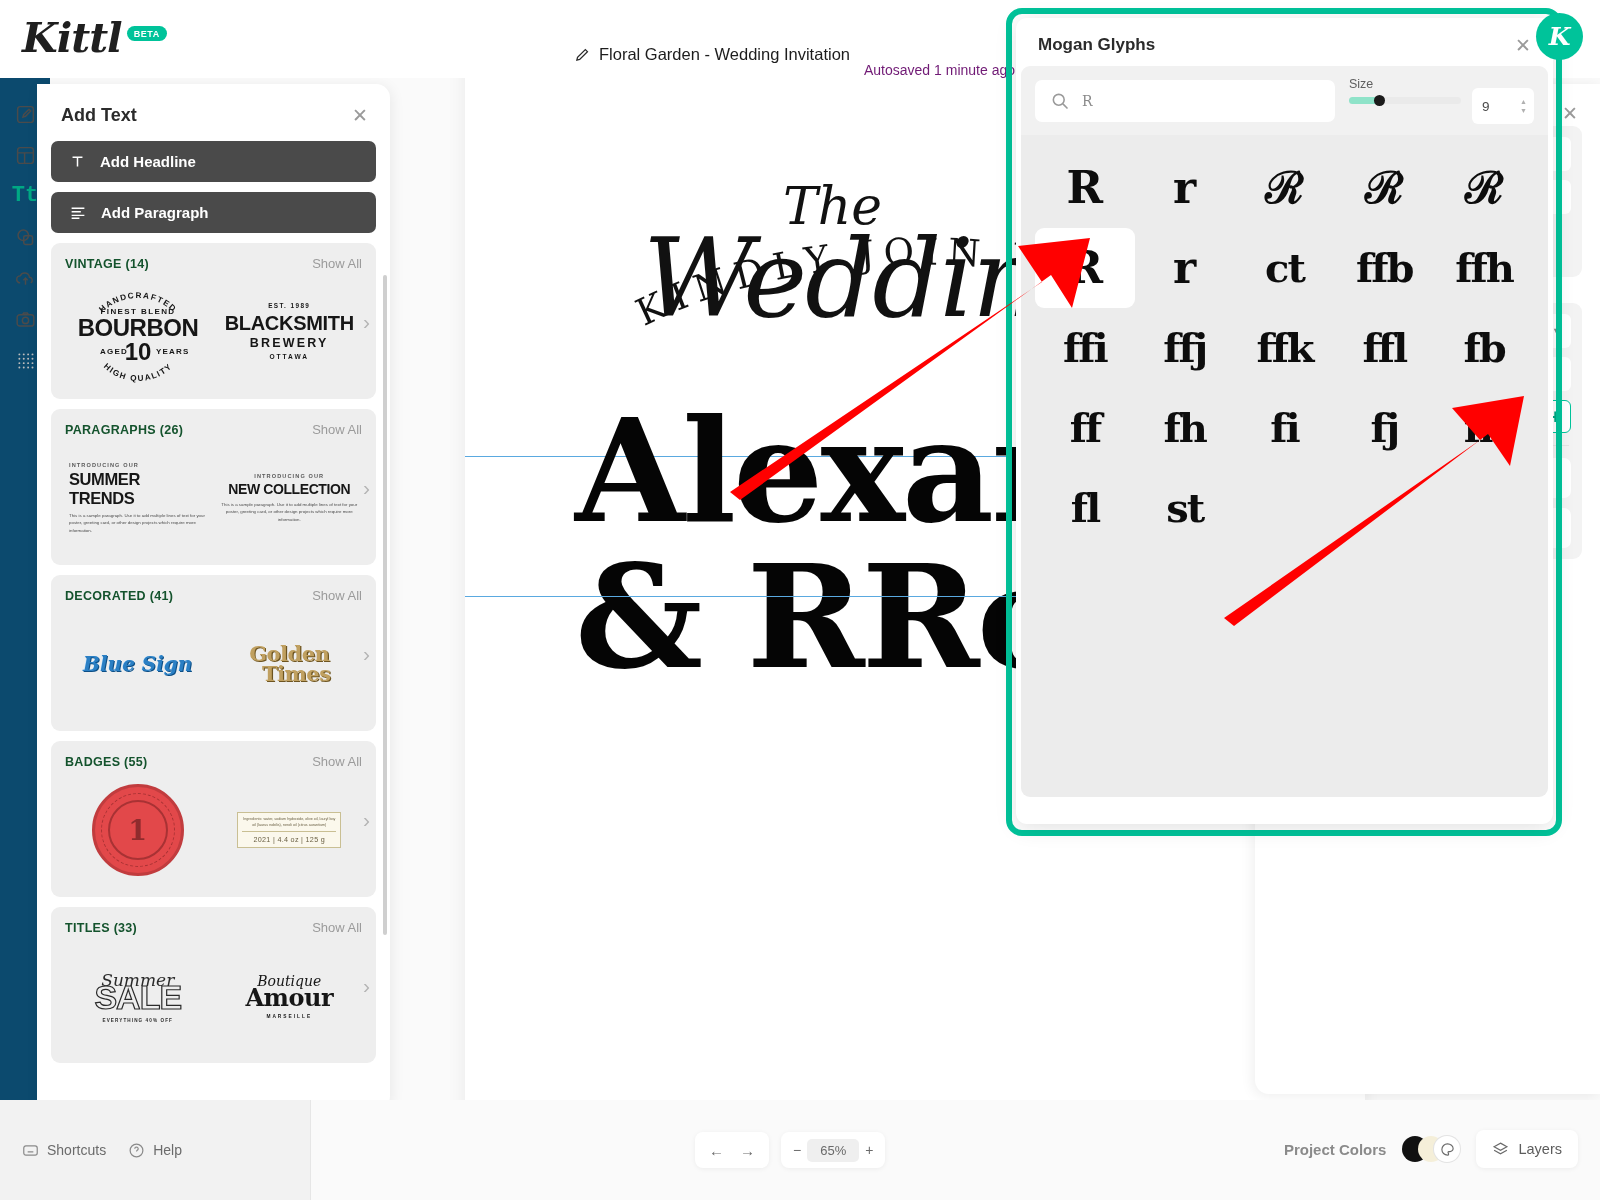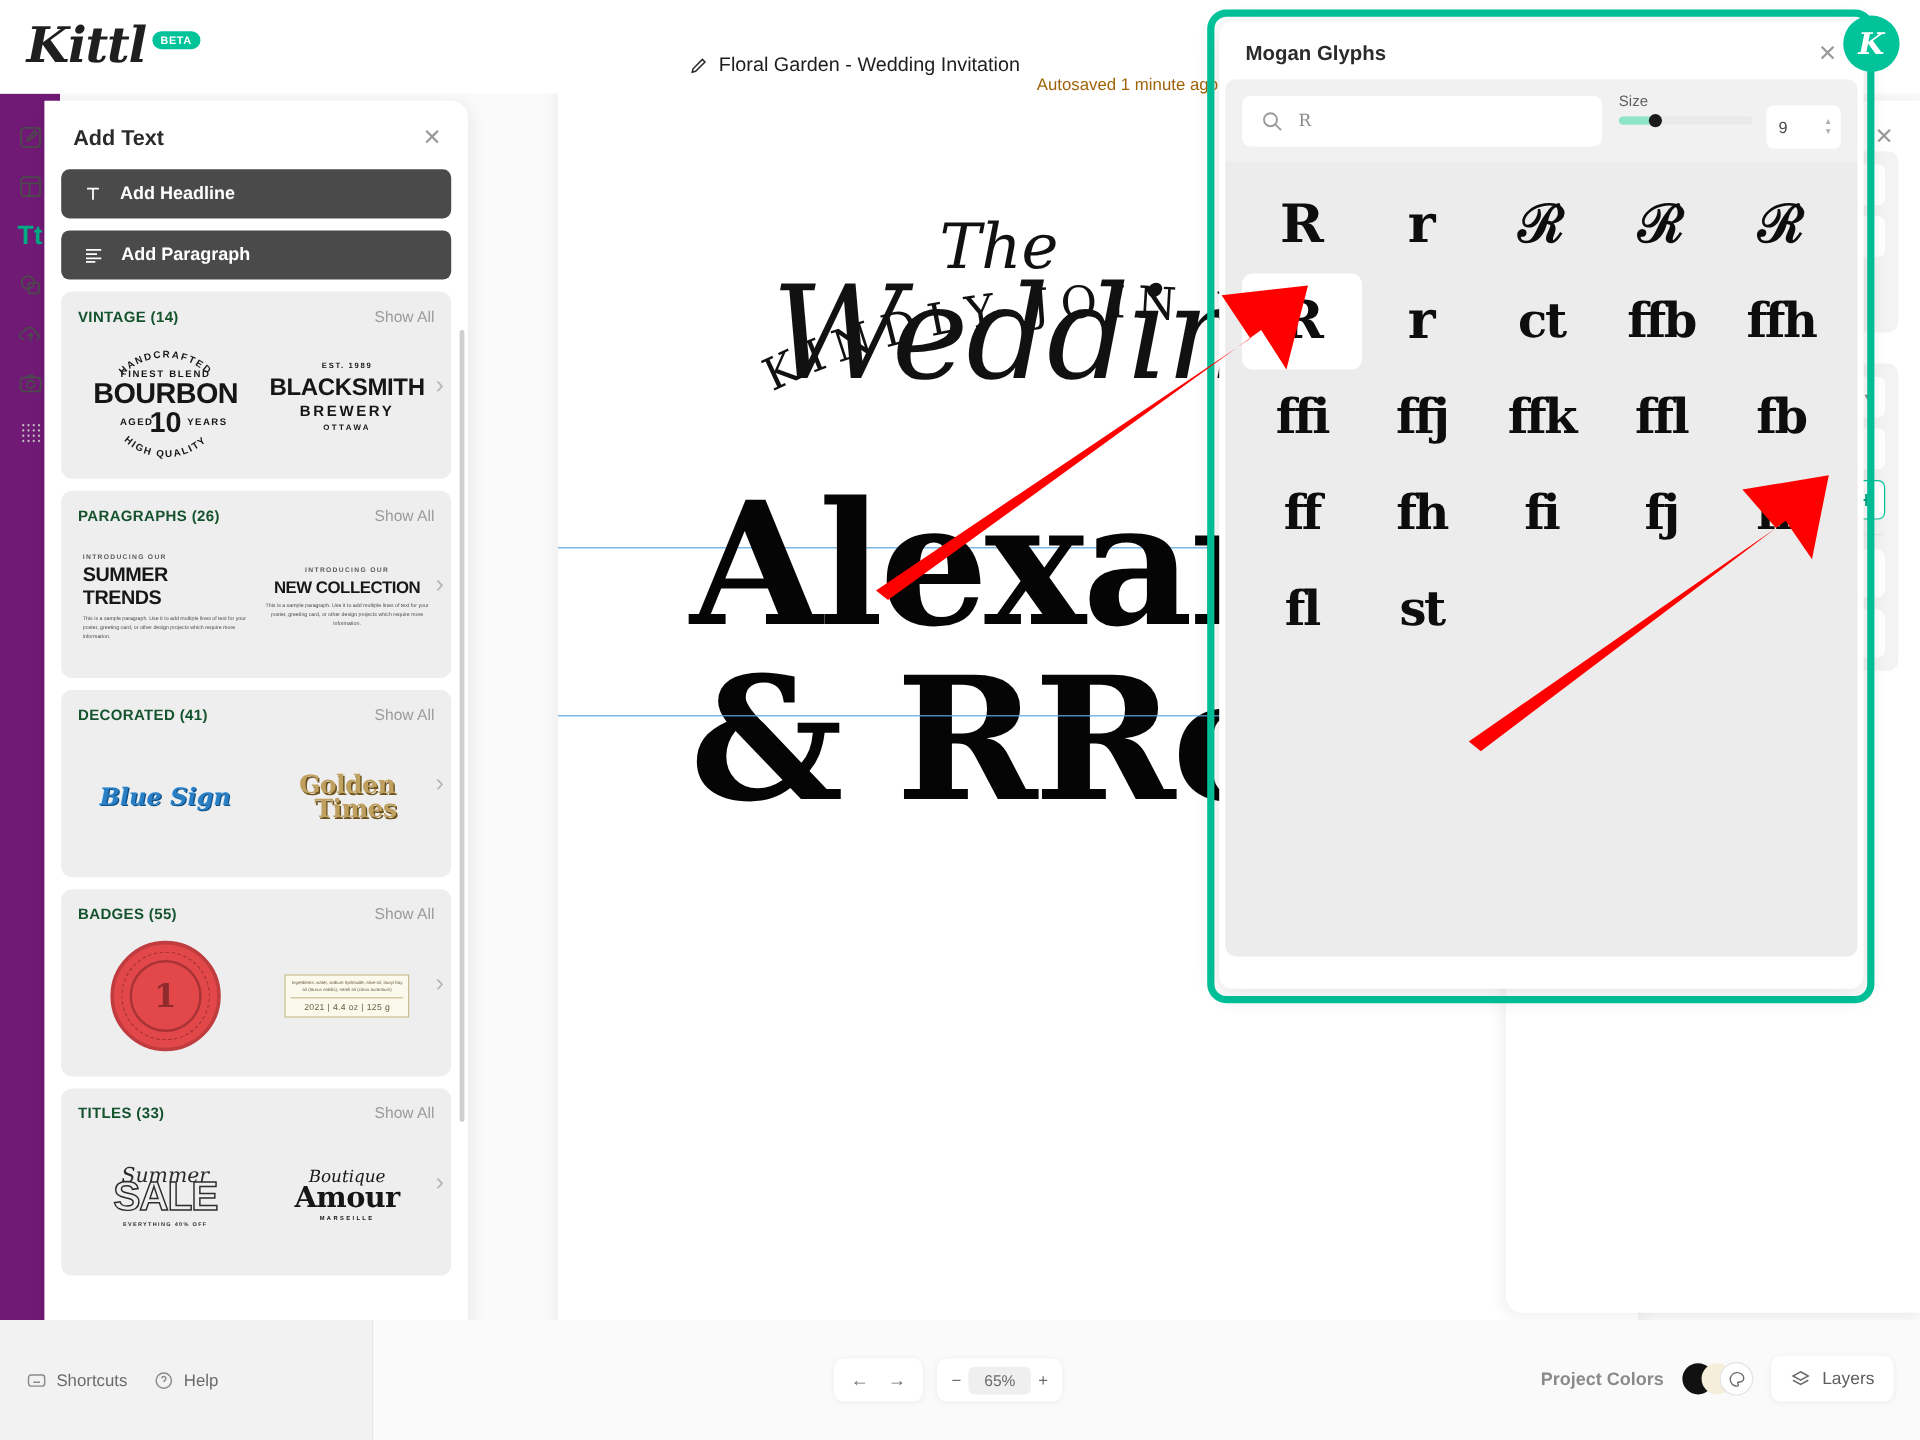--- a/index.html
+++ b/index.html
@@ -25,34 +25,34 @@
     background: #00C39A; color: #fff; font-size: 9px; font-weight: 700;
     letter-spacing: 0.6px; padding: 3px 7px 2px; border-radius: 9px;
     margin-left: 5px; margin-top: 12px;
   }
   .doc-title-wrap {
     position: absolute; left: 574px; top: 30px;
     display: flex; align-items: center; gap: 8px;
   }
   .pencil-ic { width: 17px; height: 17px; flex: 0 0 auto; }
   .doc-title { font-size: 16.5px; color: #1d1d1d; font-weight: 400; }
-  .doc-saved { font-size: 14px; color: #a16207; margin-left: 6px; margin-top: 32px; }
+  .doc-saved { font-size: 14px; color: #701a75; margin-left: 6px; margin-top: 32px; }
   .avatar {
     position: absolute; right: 17px; top: 13px; width: 47px; height: 47px;
     border-radius: 50%; background: #00C39A; color: #fff;
     display: flex; align-items: center; justify-content: center;
     font-family: "DejaVu Serif", serif; font-style: italic; font-weight: 700; font-size: 25px;
     z-index: 60;
   }
 
   
   .rail {
     position: absolute; left: 0; top: 78px; width: 50px; height: 1022px;
-    background: #701a75; z-index: 14;
-    display: flex; flex-direction: column; align-items: center;
+    background: #0c4a6e; z-index: 14;
+    display: flex; flex-direction: column; align-items: center; font-family: Liberation Mono, monospace;
   }
   .rail-btn {
     width: 44px; height: 40px; display: flex; align-items: center; justify-content: center;
     color: #4b4b4b; margin-bottom: 1px;
   }
   .rail-btn.active { color: #00A884; font-weight: 700; }
   .rail-tt { font-size: 22px; font-weight: 700; line-height: 1; }
 
   
   .panel {

